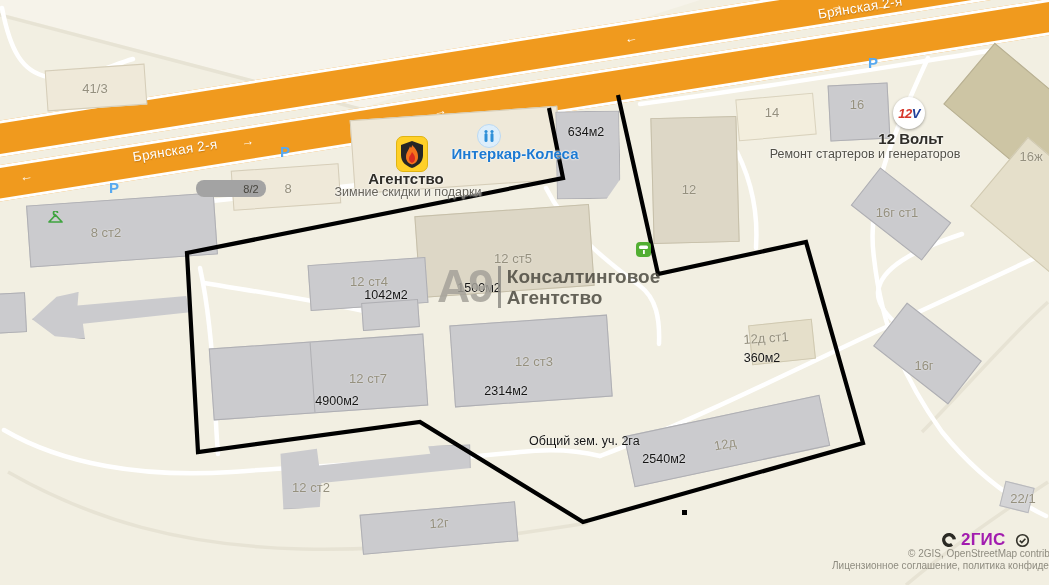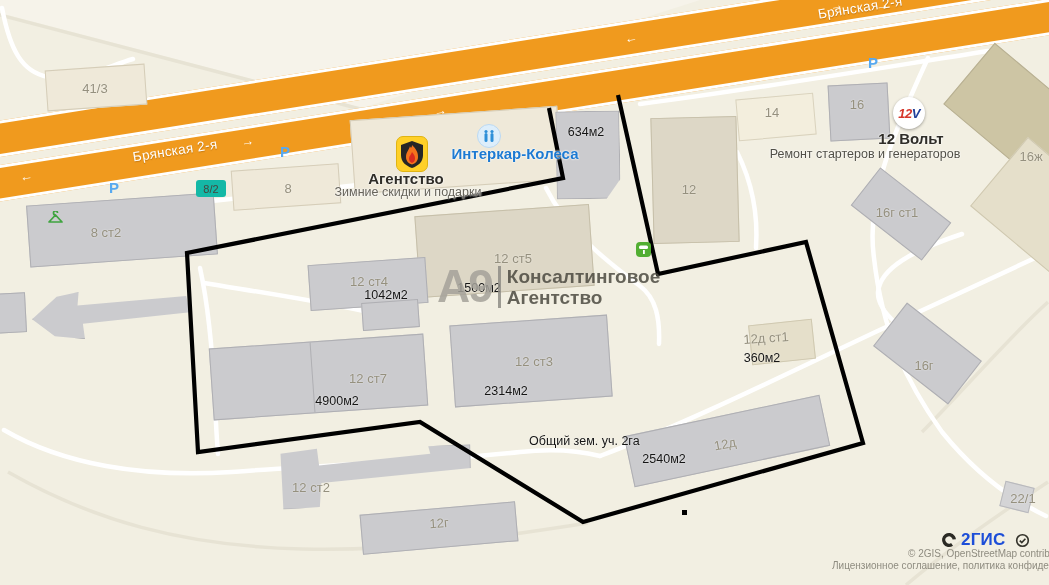--- a/index.html
+++ b/index.html
@@ -24,22 +24,22 @@
   .bld{position:absolute;box-sizing:border-box;background:#cbcbce;border:1px solid #afafb3;}
   .bld.beige{background:#ddd7c6;border-color:#c6bfa9;}
   .bld.cream{background:#efe9d9;border-color:#d5cdb8;}
   .bld.lcream{background:#f3eedd;border-color:#d9d2bd;}
   .bld.khaki{background:#cdc5a4;border-color:#b8b093;}
   .bld.lkhaki{background:#e5dfca;border-color:#cfc8b0;}
   .bld.lgray{background:#d4d4d6;border-color:#b9b9bc;}
 
   .mlabel{position:absolute;transform:translate(-50%,-50%);color:#95907e;
           font-size:13px;white-space:nowrap;text-shadow:0 0 2px rgba(255,255,255,.7);}
-  .badge{position:absolute;background:#14b8a6;border-radius:3px;color:#47453e;
-         font-size:11px;display:flex;align-items:center;justify-content:center;}
+  .badge{position:absolute;background:#a3a3a3;border-radius:8px;color:#47453e;
+         font-size:11px;display:flex;align-items:center;justify-content:center;padding-left:40px;}
   .ann{position:absolute;transform:translate(-50%,-50%);color:#151515;
        font-size:12.5px;font-weight:500;white-space:nowrap;
        text-shadow:0 0 2px rgba(255,255,255,.75);}
   .annblock{position:absolute;color:#151515;font-size:12.5px;font-weight:500;
             line-height:15px;white-space:nowrap;text-shadow:0 0 2px rgba(255,255,255,.75);}
 
   
   .poi-name{position:absolute;transform:translate(-50%,-50%);font-size:15px;font-weight:700;
             color:#2f2d28;white-space:nowrap;text-shadow:0 0 2px #fff,0 0 2px #fff;}
   .poi-tag{position:absolute;transform:translate(-50%,-50%);font-size:12.5px;color:#66635a;
@@ -62,21 +62,21 @@
              justify-content:center;}
 
   
   .wm{position:absolute;left:437px;top:263px;display:flex;align-items:flex-start;opacity:.85;}
   .wm .a9{font-size:46px;font-weight:700;color:#a5a29a;line-height:46px;letter-spacing:-2px;}
   .wm .bar{width:3px;height:42px;background:#8f8d86;margin:3px 6px 0 6px;}
   .wm .txt{font-size:19px;font-weight:700;color:#4c4a41;line-height:21px;padding-top:3px;}
 
   
   .attr-brand{position:absolute;left:941px;top:530px;display:flex;align-items:center;gap:4px;}
-  .attr-brand .t{font-size:17px;font-weight:800;color:#1d4ed8;letter-spacing:.2px;}
+  .attr-brand .t{font-size:17px;font-weight:800;color:#a21caf;letter-spacing:.2px;}
   .attr-line{position:absolute;font-size:10px;color:#8f8c80;white-space:nowrap;overflow:hidden;}
 </style>
 </head>
 <body>
 
 <div class="map">
 
   <svg class="layer" width="1049" height="585">
     <polygon points="0,13 362,108 700,0 0,0" fill="#f6f3ea"></polygon>
     <g stroke="#e7e3d4" stroke-width="3.5" fill="none">

